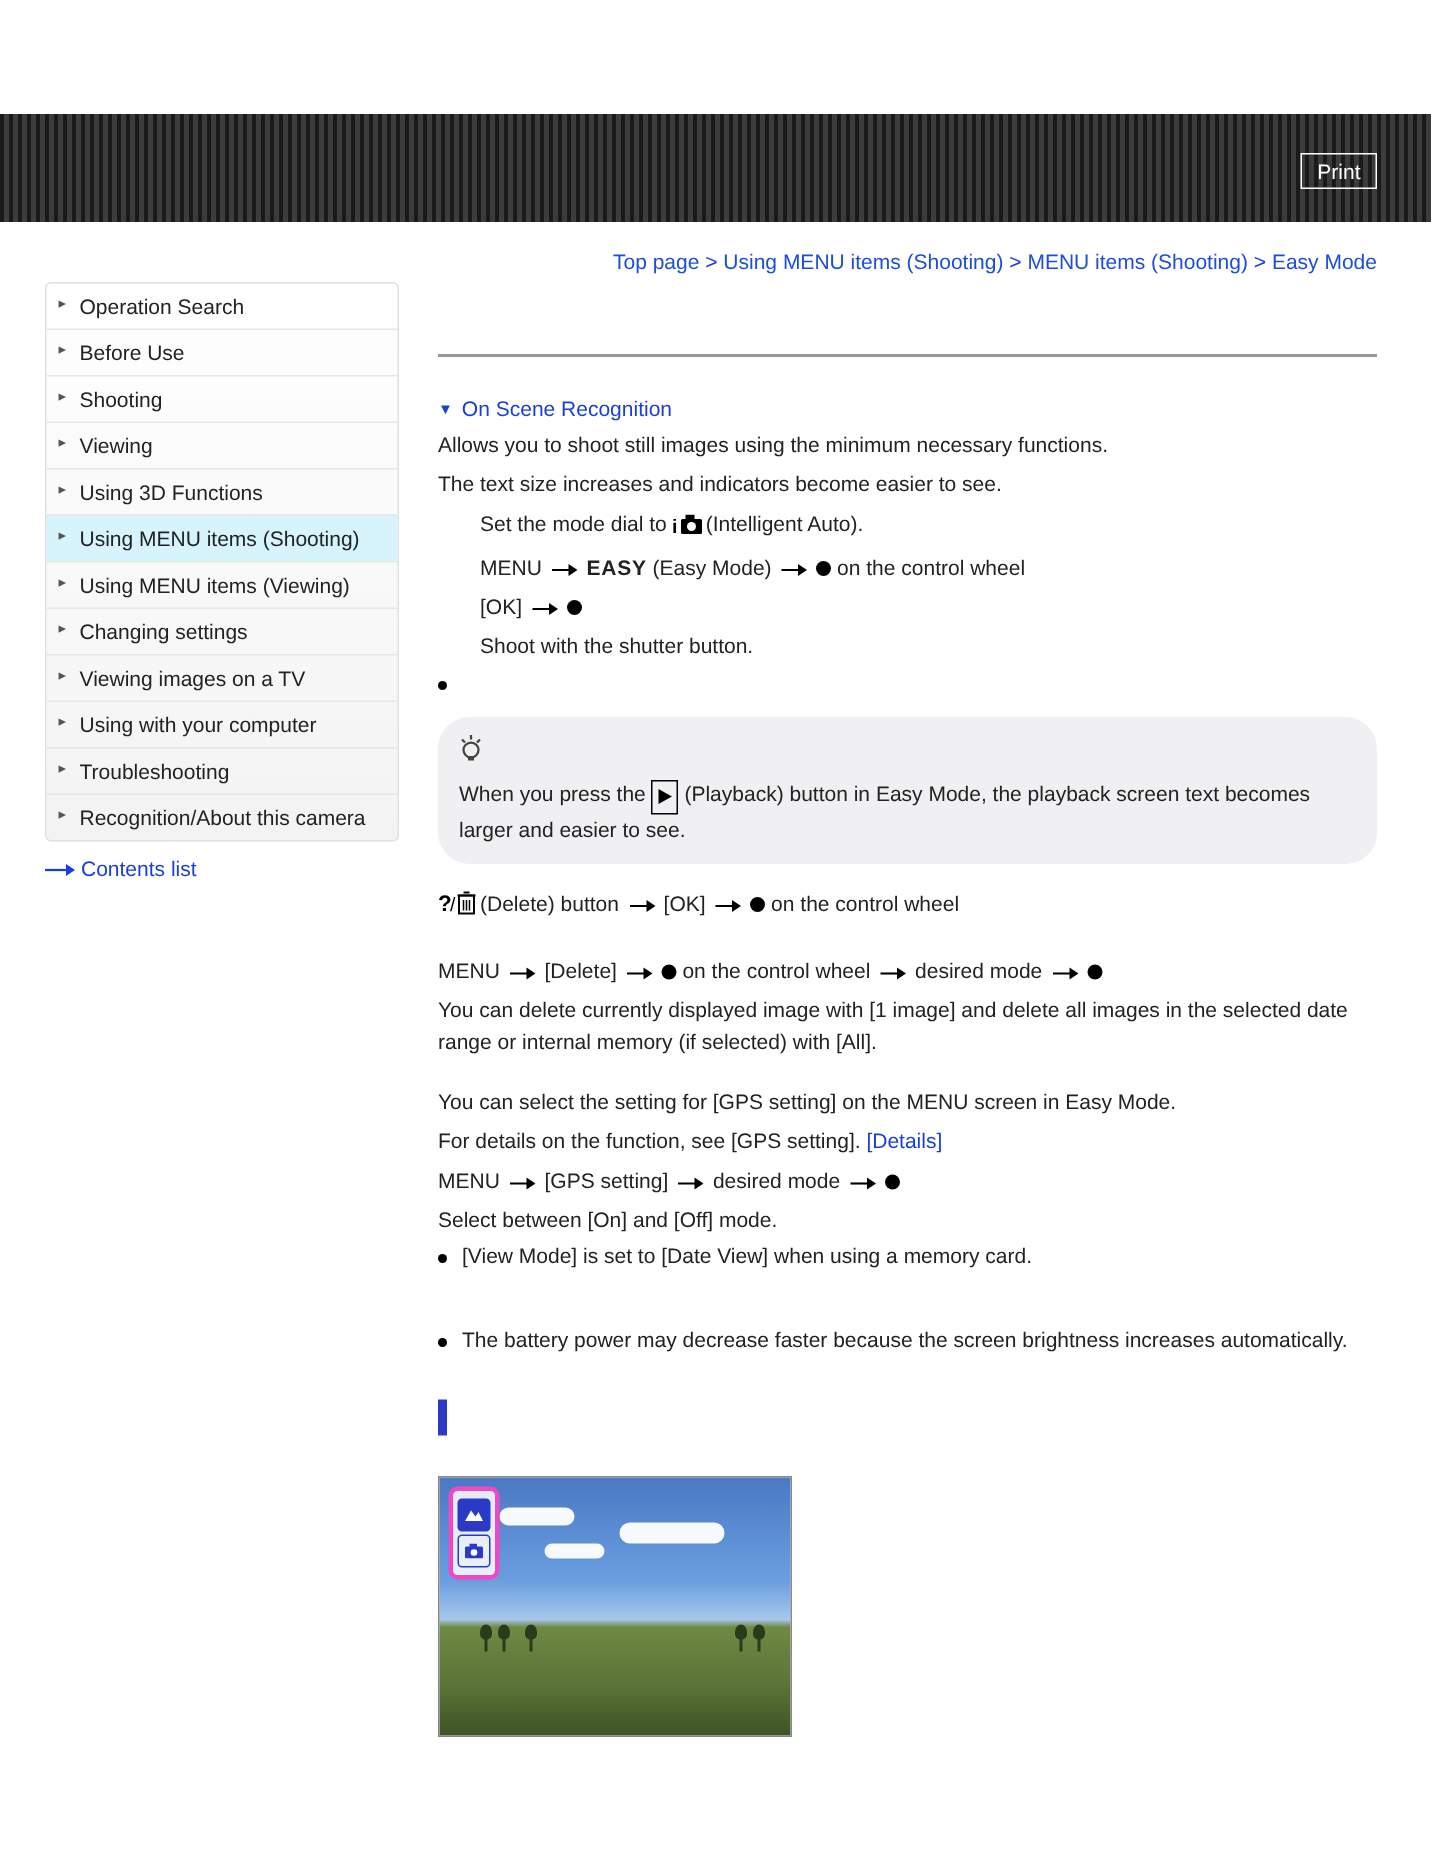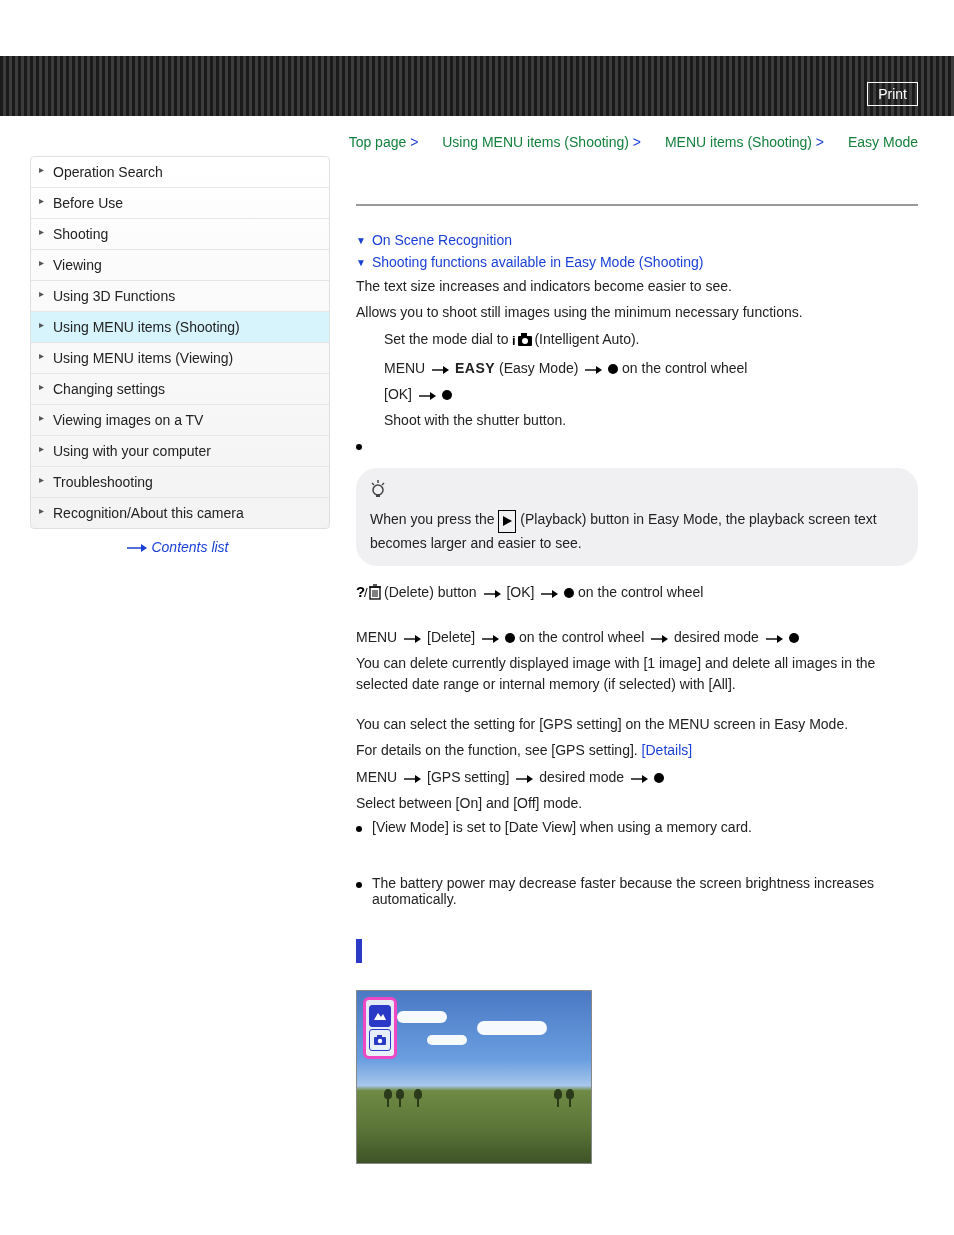--- a/index.html
+++ b/index.html
@@ -1,28 +1,28 @@
 <!DOCTYPE html>
 <html><head>
 <meta charset="utf-8">
 <style>
   * { box-sizing: border-box; margin: 0; padding: 0; }
   body { font-family: Arial, Helvetica, sans-serif; font-size: 14px; color: #222; background: #fff; width: 954px; }
-  .topbar { height: 60px; background: repeating-linear-gradient(90deg, #1a1a1a 0 3px, #3c3c3c 3px 6px); margin-top: 56px; position: relative; }
+  .topbar { height: 72px; background: repeating-linear-gradient(90deg, #1a1a1a 0 3px, #3c3c3c 3px 6px); margin-top: 76px; position: relative; }
   .print-btn { position: absolute; right: 36px; top: 26px; border: 1px solid #fff; color: #fff; padding: 3px 10px; font-size: 14px; background: transparent; cursor: pointer; }
   .breadcrumb { text-align: right; font-size: 14px; color: #1a3fd6; padding: 18px 36px 0 0; }
-  .breadcrumb a { color: #15803d; text-decoration: none; cursor: pointer; margin-left: 20px; }
+  .breadcrumb a { color: #1d4ed8; text-decoration: none; cursor: pointer; }
   .wrap { display: flex; align-items: flex-start; padding: 0 36px 40px 30px; }
-  .sidebar { width: 300px; flex-shrink: 0; background: linear-gradient(#fff, #f3f3f3); border: 1px solid #e0e0e0; border-radius: 4px; margin-top: 6px; }
+  .sidebar { width: 236px; flex-shrink: 0; background: linear-gradient(#fff, #f3f3f3); border: 1px solid #e0e0e0; border-radius: 4px; margin-top: 6px; }
   .sidebar ul { list-style: none; }
   .sidebar li { border-top: 1px solid #e6e6e6; padding: 7px 8px 7px 22px; font-size: 14px; position: relative; cursor: pointer; }
   .sidebar li:first-child { border-top: none; }
   .sidebar li.active { background: #d7f4fd; }
   .sidebar li::before { content: "▸"; position: absolute; left: 8px; top: 7px; font-size: 10px; color: #555; }
-  .contents-link { text-align: center; padding: 10px 4px 0 0; font-style: italic; }
+  .contents-link { text-align: left; padding: 10px 4px 0 0; }
   .contents-link a { color: #1a3fd6; text-decoration: none; font-size: 14px; }
   .contents-link .arrow { color: #1a3fd6; margin-right: 4px; display: inline-block; }
   .main { flex: 1; padding: 54px 0 0 26px; }
   .hr-top { border: none; border-top: 2px solid #999; margin-bottom: 26px; }
   .anchor-link { color: #1a3fd6; text-decoration: none; display: block; margin-bottom: 6px; font-size: 14px; cursor: pointer; }
   .anchor-link::before { content: "▼"; color: #1a3fd6; font-size: 10px; margin-right: 6px; vertical-align: 1px; }
   .para { margin: 6px 0; line-height: 1.45; }
   .indent1 { margin-left: 28px; }
   .indent2 { margin-left: 52px; }
   .sym-arrow { display: inline-block; width: 22px; text-align: center; }
@@ -85,24 +85,23 @@
             <polygon points="14,0 20,4 14,8" fill="#1a3fd6"></polygon>
           </svg>
       </span><a>Contents list</a>
     </div>
   </div>
 
   <div class="main">
     <hr class="hr-top">
 
     <a class="anchor-link">On Scene Recognition</a>
-    <a class="anchor-link">Shooting functions available in Easy Mode (Shooting)</a>
-
+
+    <p class="para">Allows you to shoot still images using the minimum necessary functions.</p>
     <p class="para">The text size increases and indicators become easier to see.</p>
-    <p class="para">Allows you to shoot still images using the minimum necessary functions.</p>
 
     <p class="para indent1">
       <span>Set the mode dial to </span><span class="cam-ic"><svg width="22" height="14" viewBox="0 0 22 14">
             <text x="0" y="12" font-size="13" font-weight="bold" fill="#000">i</text>
             <rect x="6" y="3" width="14" height="10" rx="1" fill="#000"></rect>
             <rect x="9" y="0" width="6" height="4" fill="#000"></rect>
             <circle cx="13" cy="8" r="3" fill="#fff"></circle>
           </svg></span><span>(Intelligent Auto).</span>
     </p>
 

